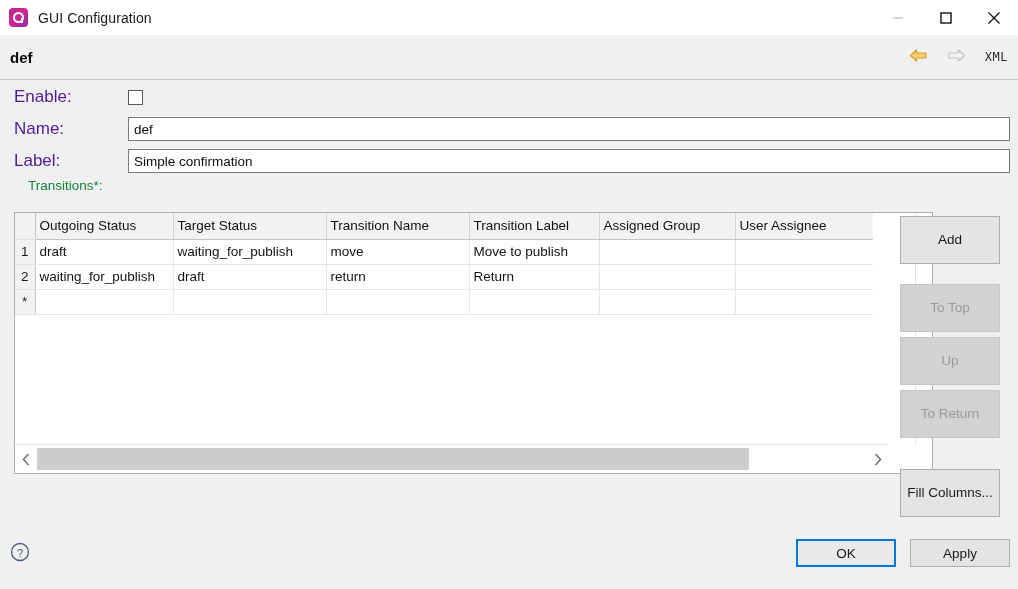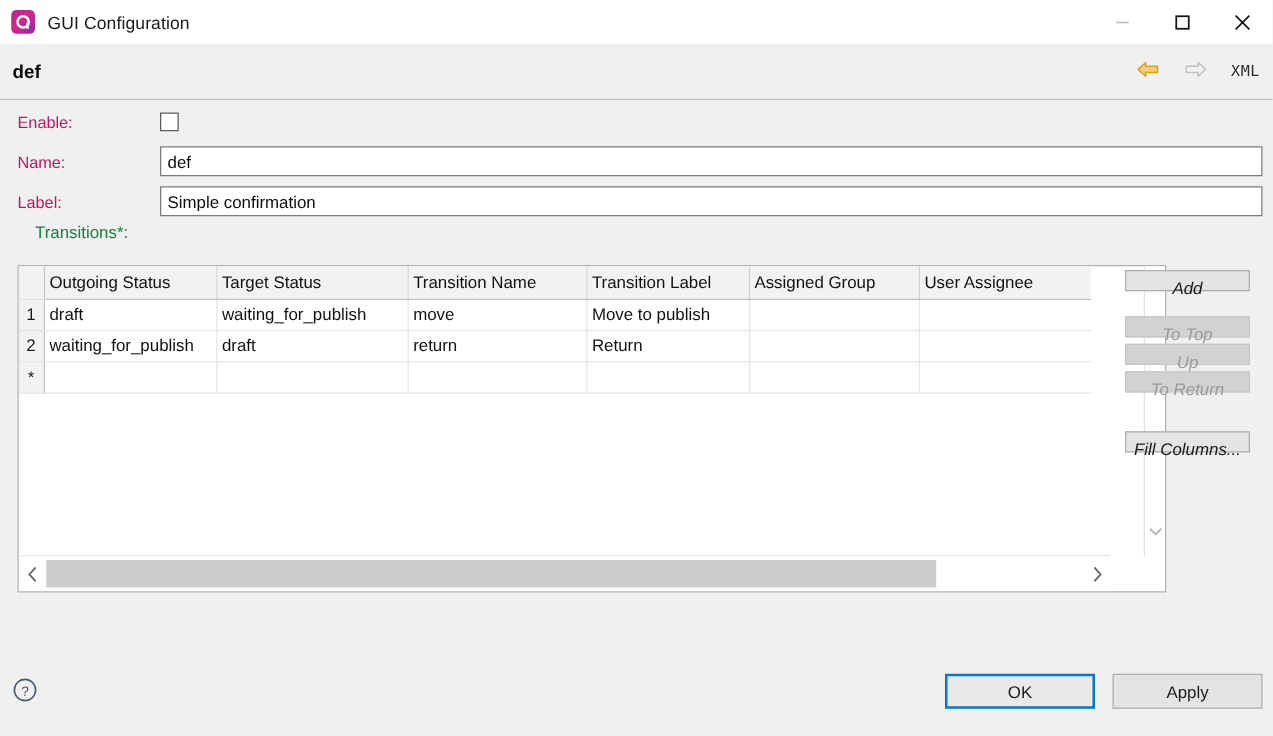--- a/index.html
+++ b/index.html
@@ -115,22 +115,22 @@
   }
   .form-row {
     display: flex;
     align-items: center;
     height: 32px;
     padding-left: 14px;
   }
   .form-label {
     width: 114px;
     flex: none;
-    font-size: 13px;
-    color: #be185d;
+    font-size: 17px;
+    color: #4c1d95;
   }
   .checkbox {
     width: 15px;
     height: 15px;
     background: #ffffff;
     border: 1px solid #5a5a5a;
     box-sizing: border-box;
   }
   .text-input {
     height: 24px;
@@ -268,32 +268,31 @@
   
   .side-buttons {
     position: absolute;
     left: 900px;
     top: 216px;
     width: 100px;
   }
   .btn {
     display: block;
     width: 100px;
-    height: 17px;
+    height: 48px;
     font-family: "Liberation Sans", sans-serif;
     font-size: 13.5px;
     box-sizing: border-box;
     border: 1px solid #adadad;
     background: #e4e4e4;
     color: #1a1a1a;
     text-align: center;
     line-height: 28px;
     padding: 0;
     border-radius: 0;
-    font-style: italic;
   }
   .btn.disabled {
     background: #d2d2d2;
     border-color: #c6c6c6;
     color: #9a9a9a;
   }
   .gap-lg { margin-top: 20px; }
   .gap-sm { margin-top: 5px; }
   .gap-xl { margin-top: 31px; }
 
@@ -306,21 +305,21 @@
     height: 20px;
   }
   .footer-buttons {
     position: absolute;
     right: 8px;
     top: 539px;
     display: flex;
     gap: 14px;
   }
   .fbtn {
-    width: 120px;
+    width: 100px;
     height: 28px;
     font-family: "Liberation Sans", sans-serif;
     font-size: 13.5px;
     box-sizing: border-box;
     border: 1px solid #adadad;
     background: #e4e4e4;
     color: #1a1a1a;
     text-align: center;
     border-radius: 0;
     padding: 0;

